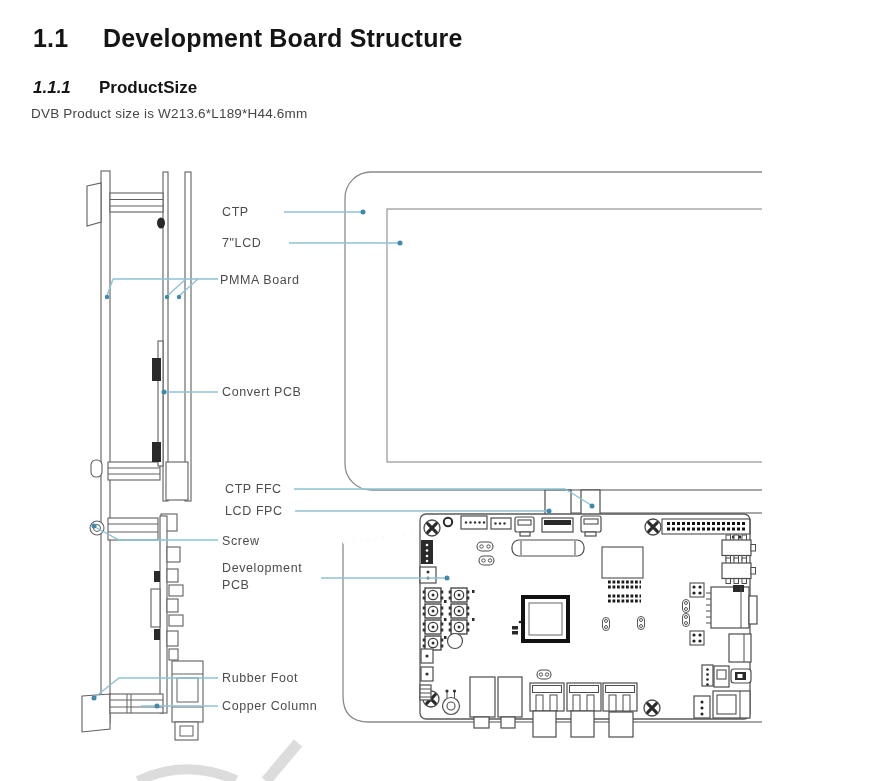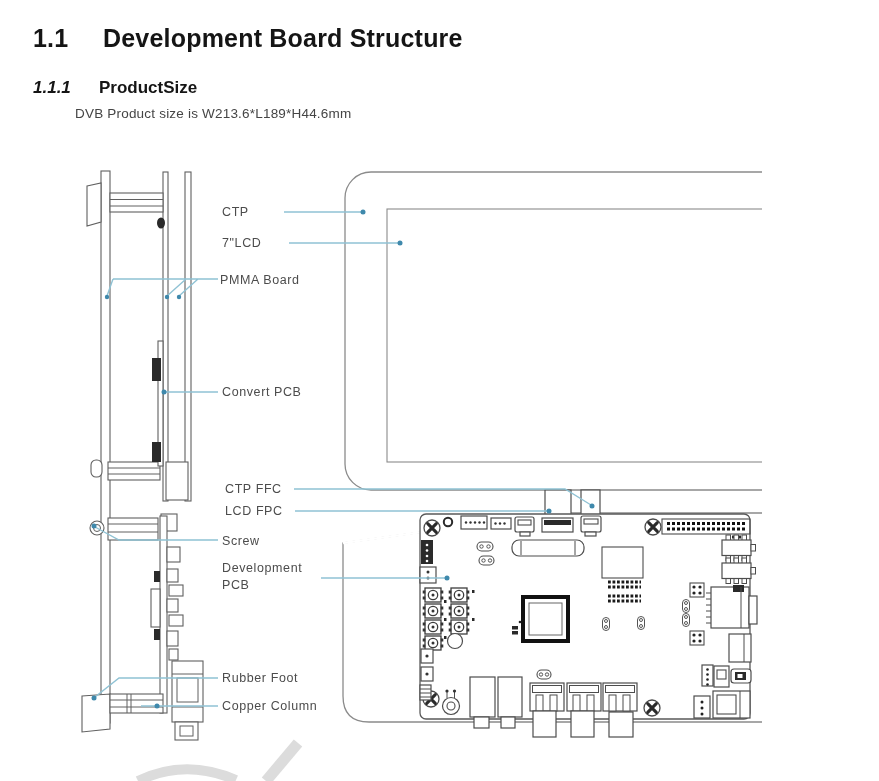--- a/index.html
+++ b/index.html
@@ -6,21 +6,21 @@
     --leader-line:#8fc2d4; --leader-dot:#3f89ac; --line-art:#6f6f6f;
     --label-text:#4c4c4c; --watermark-gray:#dcdcdc; --heading-text:#151515; --body-text:#454545;
   }
   html,body{margin:0;padding:0;background:#fff;}
   .page{position:relative;width:762px;height:781px;background:#fff;overflow:hidden;
         font-family:"Liberation Sans",sans-serif;}
   .h1{position:absolute;left:33px;top:24px;font-size:25px;font-weight:bold;color:var(--heading-text);letter-spacing:.2px;}
   .h1 .num{display:inline-block;width:70px;}
   .h2{position:absolute;left:33px;top:78px;font-size:17px;font-weight:bold;color:var(--heading-text);}
   .h2 .num{display:inline-block;width:66px;font-style:italic;}
-  .body-line{position:absolute;left:31px;top:106px;font-size:13.5px;color:var(--body-text);letter-spacing:.2px;margin-left:44px;}
+  .body-line{position:absolute;left:31px;top:106px;font-size:13.5px;color:var(--body-text);letter-spacing:.2px;}
   svg.diagram{position:absolute;left:0;top:0;}
   .sv{fill:#fff;stroke:#606060;stroke-width:1.1;}
   .svn{fill:none;stroke:#606060;stroke-width:1;}
   .ol{fill:#fff;stroke:#8b8b8b;stroke-width:1.3;}
   .oln{fill:none;stroke:#8b8b8b;stroke-width:1.1;}
   .cmp{fill:#fff;stroke:#4d4d4d;stroke-width:1.2;}
   .cmpn{fill:none;stroke:#4d4d4d;stroke-width:1.1;}
   .dk{fill:#2a2a2a;stroke:none;}
   .ln{stroke:#4d4d4d;stroke-width:1;fill:none;}
   .leader{stroke:var(--leader-line);stroke-width:1.4;fill:none;}

